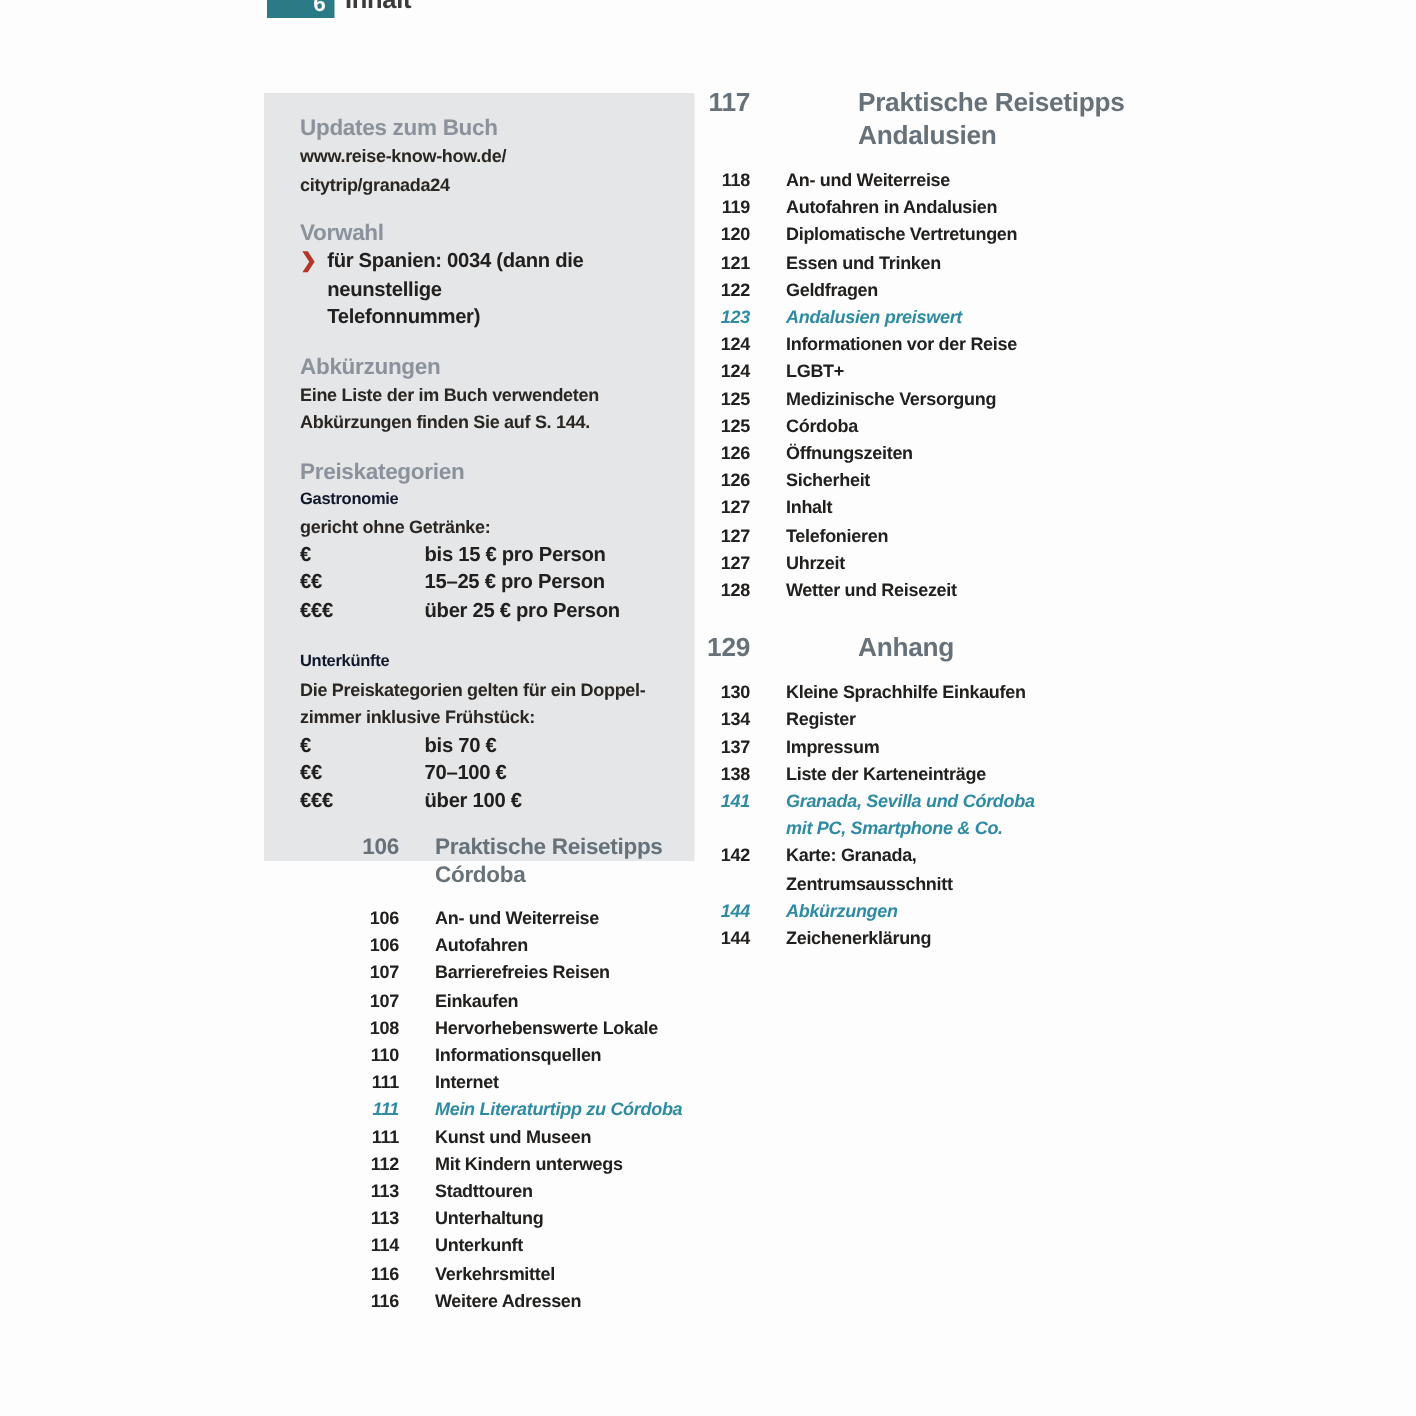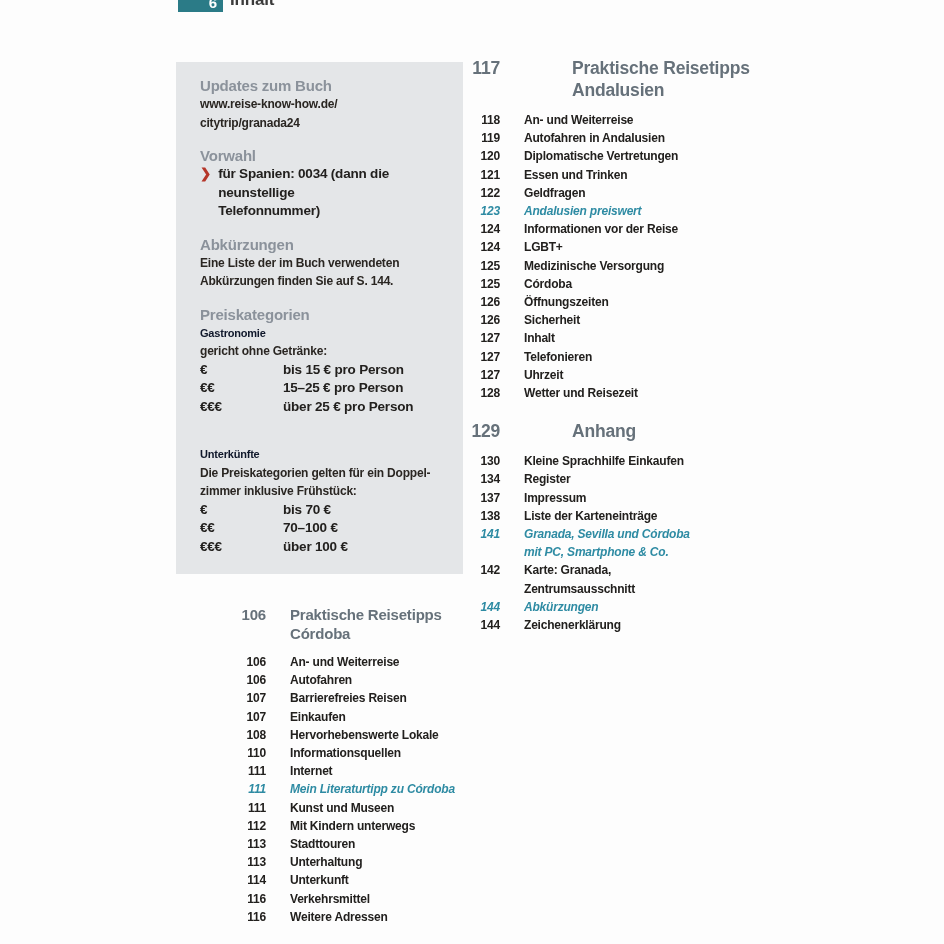--- a/index.html
+++ b/index.html
@@ -25,24 +25,24 @@
     background:#e4e6e8; box-sizing:border-box; padding:12px 14px 0 24px;
   }
   .box-heading { color:#8b929b; font-weight:bold; font-size:15px; line-height:19px; margin-top:14px; }
   .box-heading.first { margin-top:2px; }
   .box-text { font-weight:bold; font-size:12px; line-height:18.5px; color:#2a2622; }
   .bullet-row { display:flex; font-weight:bold; font-size:13.5px; line-height:18.5px; }
   .chevron { color:#b53629; margin-right:7px; font-weight:bold; }
   .sub-title { font-weight:bold; font-size:11px; line-height:18.5px; color:#0f172a; }
   .price-row { display:flex; font-weight:bold; font-size:13.5px; line-height:18.5px; }
   .price-sym { width:83px; flex:none; }
-  .mt { margin-top:29px; }
+  .mt { margin-top:16px; }
 
   
-  .toc-left  { position:absolute; left:176px; top:606px; width:300px; }
+  .toc-left  { position:absolute; left:176px; top:556px; width:300px; }
   .toc-right { position:absolute; left:410px; top:57px;  width:340px; }
 
   .toc-heading { display:flex; color:#66717a; font-weight:bold; }
   .toc-left .toc-heading  { font-size:15px; line-height:18.5px; margin-bottom:1px; }
   .toc-right .toc-heading { font-size:17.5px; line-height:22px;gap:48px; }
 
   .toc-rows { margin-top:10px; }
   .toc-row { display:flex; font-size:12px; font-weight:bold; line-height:18.2px; color:#22201e; }
   .toc-num { width:90px; text-align:right; flex:none; }
   .toc-label { margin-left:24px; }

